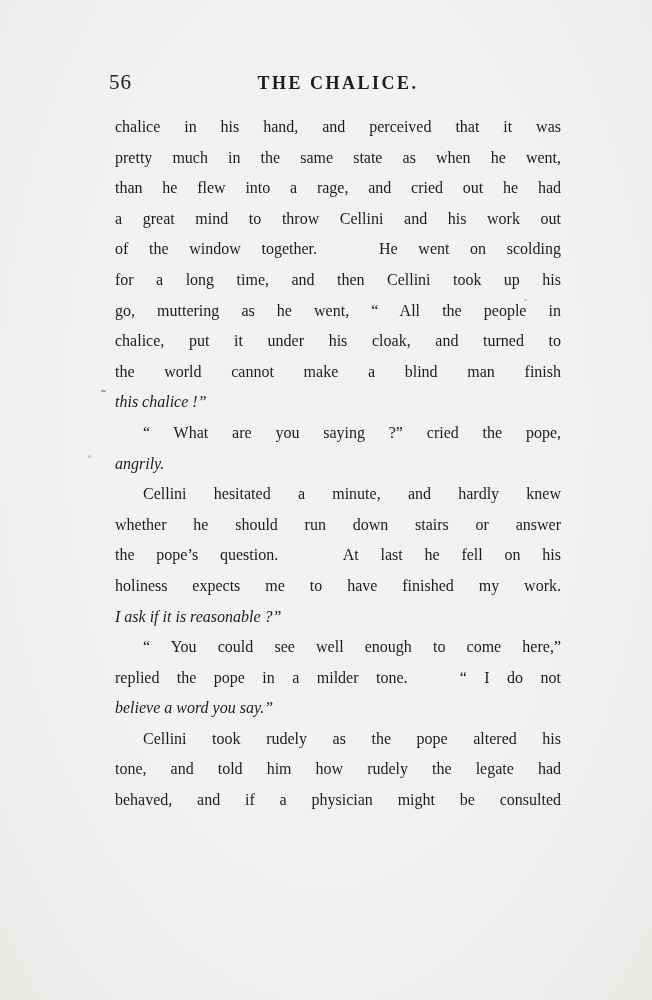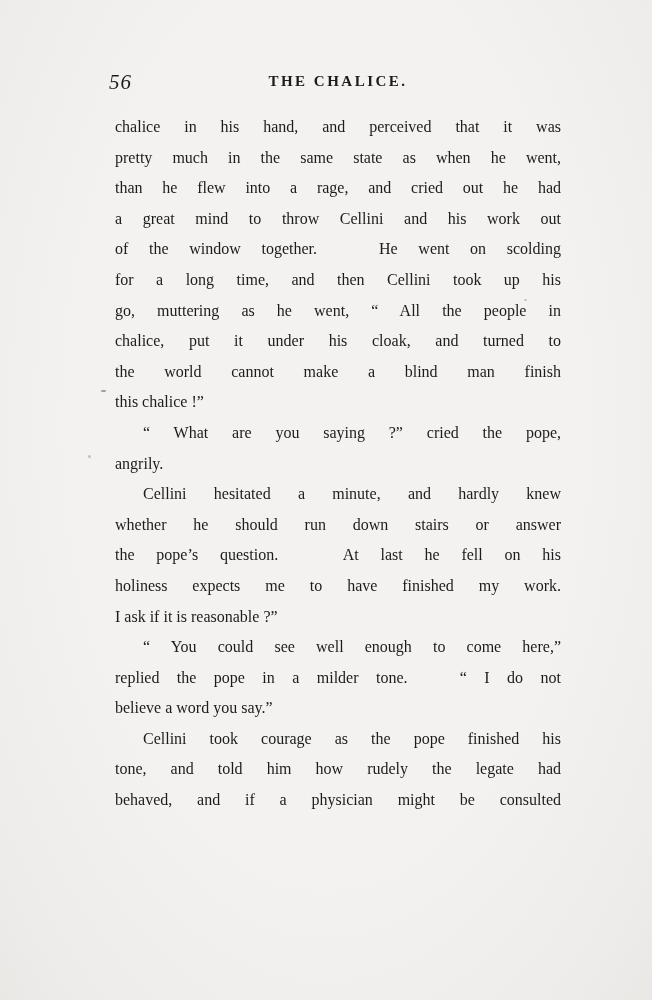--- a/index.html
+++ b/index.html
@@ -10,38 +10,38 @@
     background-image:radial-gradient(ellipse at 50% 42%, #f3f2f0 55%, #edecea 88%, #e9e8e5 100%);
     font-family:"Liberation Serif", serif;
     color:#1c1c1c;
     overflow:hidden;
   }
   .header-row{
     position:absolute;left:115px;top:70px;width:446px;height:24px;
   }
   .pagenum{
     position:absolute;left:-6px;top:0;
-    font-size:21px;letter-spacing:1px;font-style:italic;
+    font-size:21px;letter-spacing:1px;
   }
   .running{
     display:block;text-align:center;
-    font-size:15px;font-weight:bold;letter-spacing:2.5px;
+    font-size:18px;font-weight:bold;letter-spacing:2.5px;
     padding-top:3px;
   }
   .textblock{
     position:absolute;left:115px;top:112px;width:446px;
     font-size:16px;line-height:30.6px;
   }
   .line{
     text-align:justify;
     text-align-last:justify;
     height:30.6px;
     overflow:hidden;
   }
-  .line.last{text-align-last:left;}
+  .line.last{text-align-last:left;font-style:italic;}
   .line.indent{text-indent:28px;}
   .speck{position:absolute;}
   .speck.s1{left:101px;top:390px;width:5px;height:2px;background:rgba(40,40,40,.40);border-radius:1px;}
   .speck.s2{left:88px;top:455px;width:3px;height:3px;background:rgba(70,70,70,.28);border-radius:50%;}
   .speck.s3{left:524px;top:299px;width:3px;height:2px;background:rgba(90,90,90,.30);border-radius:50%;}
 </style>
 </head>
 <body>
 
 <div class="page">
@@ -64,21 +64,21 @@
       <div class="line indent">“ What are you saying ?” cried the pope,</div>
       <div class="line last">angrily.</div>
       <div class="line indent">Cellini hesitated a minute, and hardly knew</div>
       <div class="line">whether he should run down stairs or answer</div>
       <div class="line">the pope’s question.&nbsp;&nbsp; At last he fell on his</div>
       <div class="line">holiness expects me to have finished my work.</div>
       <div class="line last">I ask if it is reasonable ?”</div>
       <div class="line indent">“ You could see well enough to come here,”</div>
       <div class="line">replied the pope in a milder tone.&nbsp;&nbsp; “ I do not</div>
       <div class="line last">believe a word you say.”</div>
-      <div class="line indent">Cellini took courage as the pope finished his</div>
+      <div class="line indent">Cellini took rudely as the pope altered his</div>
       <div class="line">tone, and told him how rudely the legate had</div>
       <div class="line">behaved, and if a physician might be consulted</div>
     </div>
 
   <div class="speck s1"></div>
   <div class="speck s2"></div>
   <div class="speck s3"></div>
 </div>
 
 </body></html>

